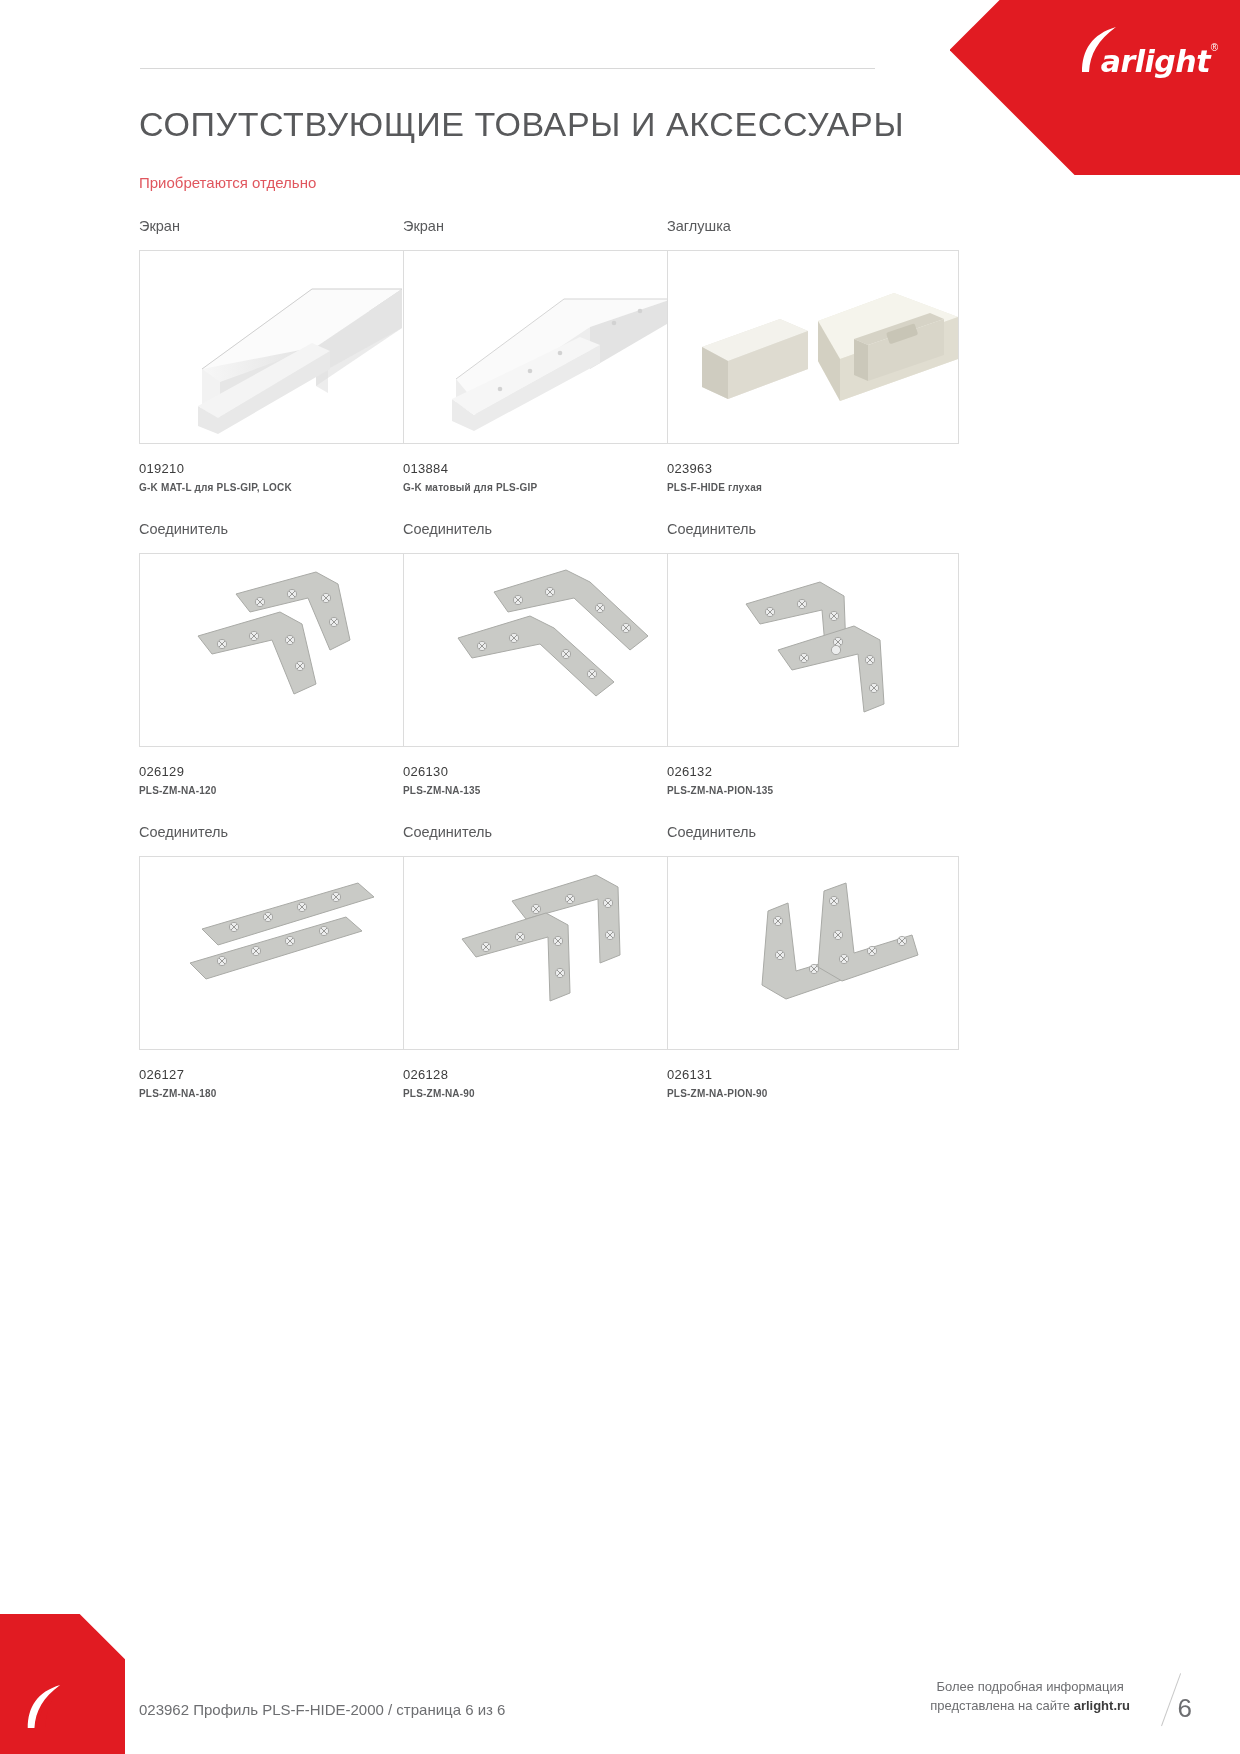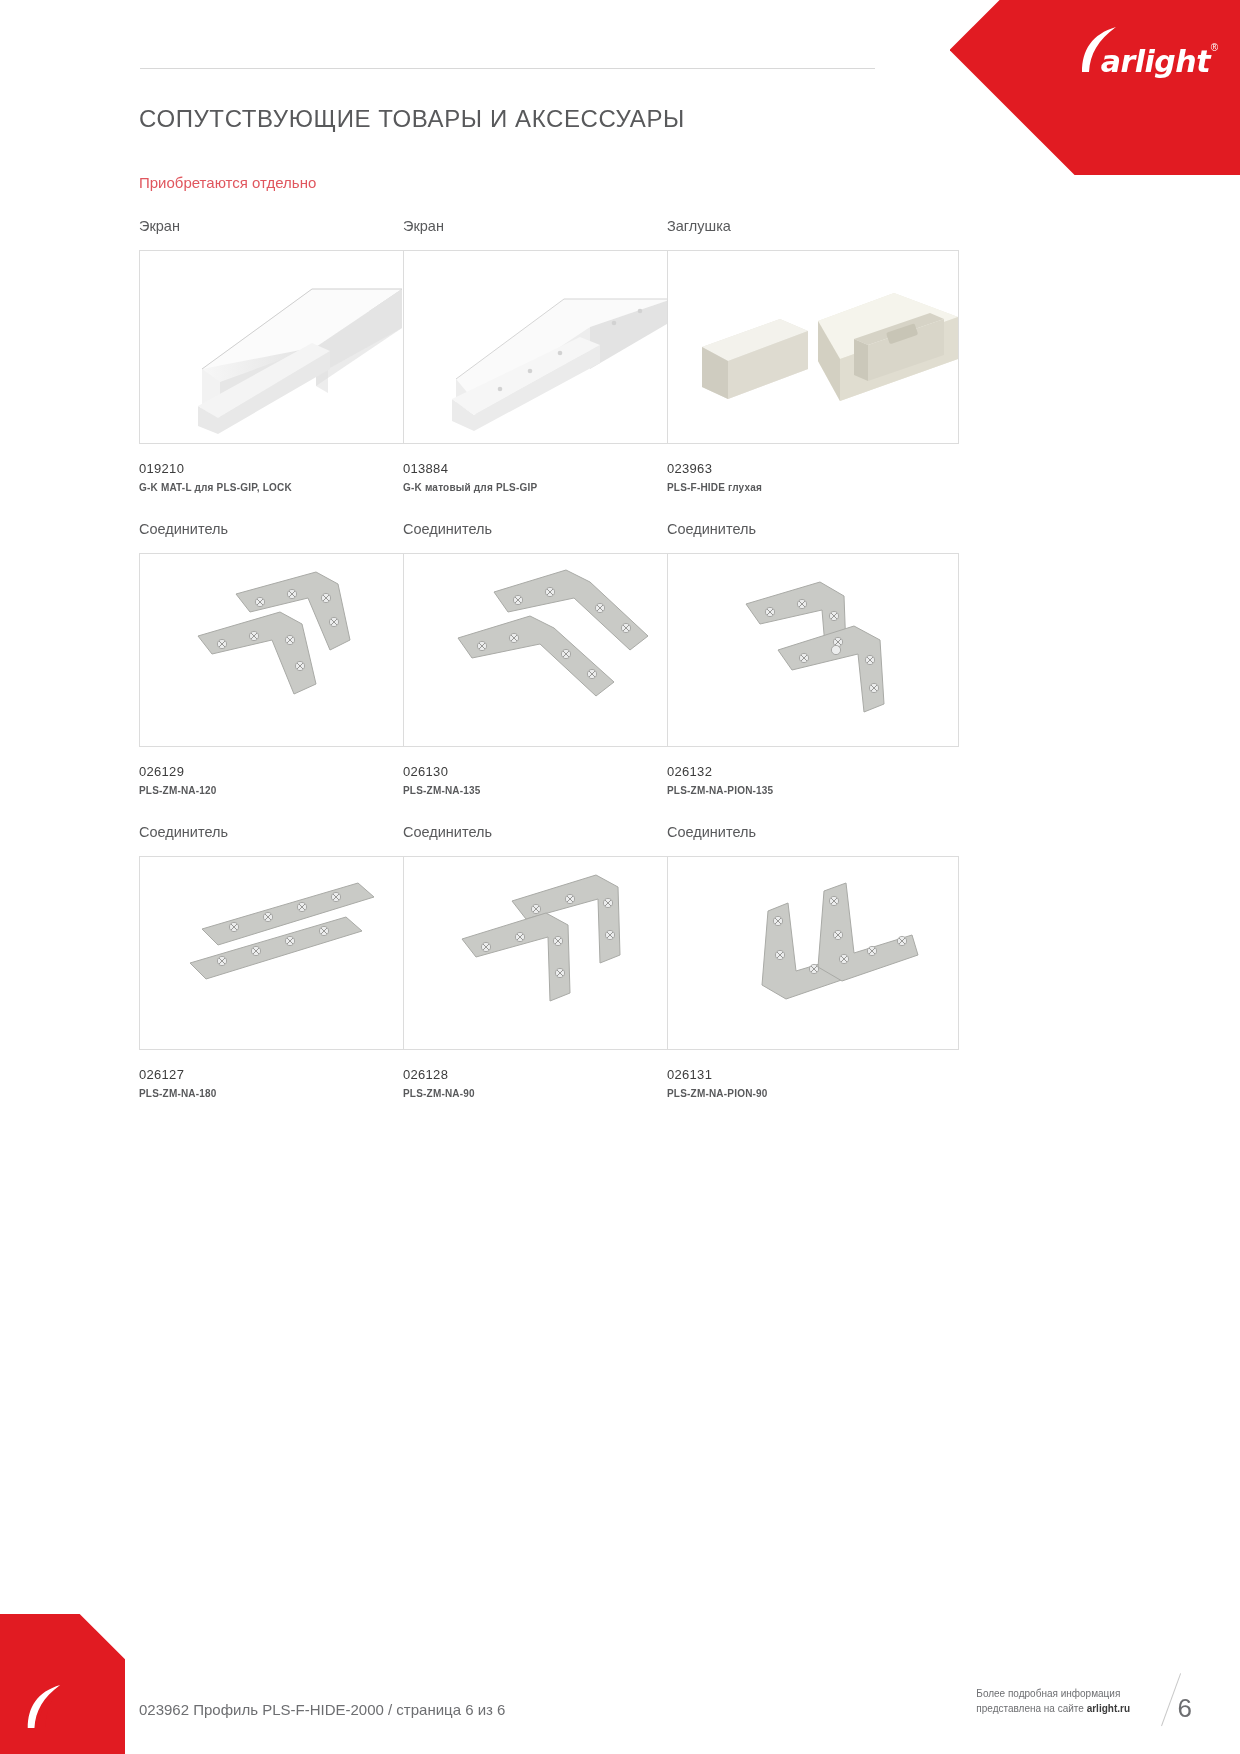--- a/index.html
+++ b/index.html
@@ -79,21 +79,21 @@
     width: 735px;
     height: 1px;
     background: #d8d8d8;
   }
 
   
   .page-title {
     position: absolute;
     left: 139px;
     top: 105px;
-    font-size: 24px;
+    font-size: 34px;
     letter-spacing: 0.6px;
     color: #58595b;
     font-weight: normal;
   }
   .subtitle {
     position: absolute;
     left: 139px;
     top: 174px;
     font-size: 15px;
     color: #e0565e;
@@ -177,22 +177,22 @@
     position: absolute;
     left: 139px;
     bottom: 36px;
     font-size: 15px;
     color: #6d6e71;
   }
   .footer-right {
     position: absolute;
     right: 110px;
     bottom: 38px;
-    text-align: left;
-    font-size: 10px;
+    text-align: center;
+    font-size: 13px;
     color: #6d6e71;
     line-height: 1.45;
   }
   .footer-right .site {
     color: #3c3c3c;
     font-weight: bold;
     margin-top: 34px;
   }
   .page-number {
     position: absolute;

